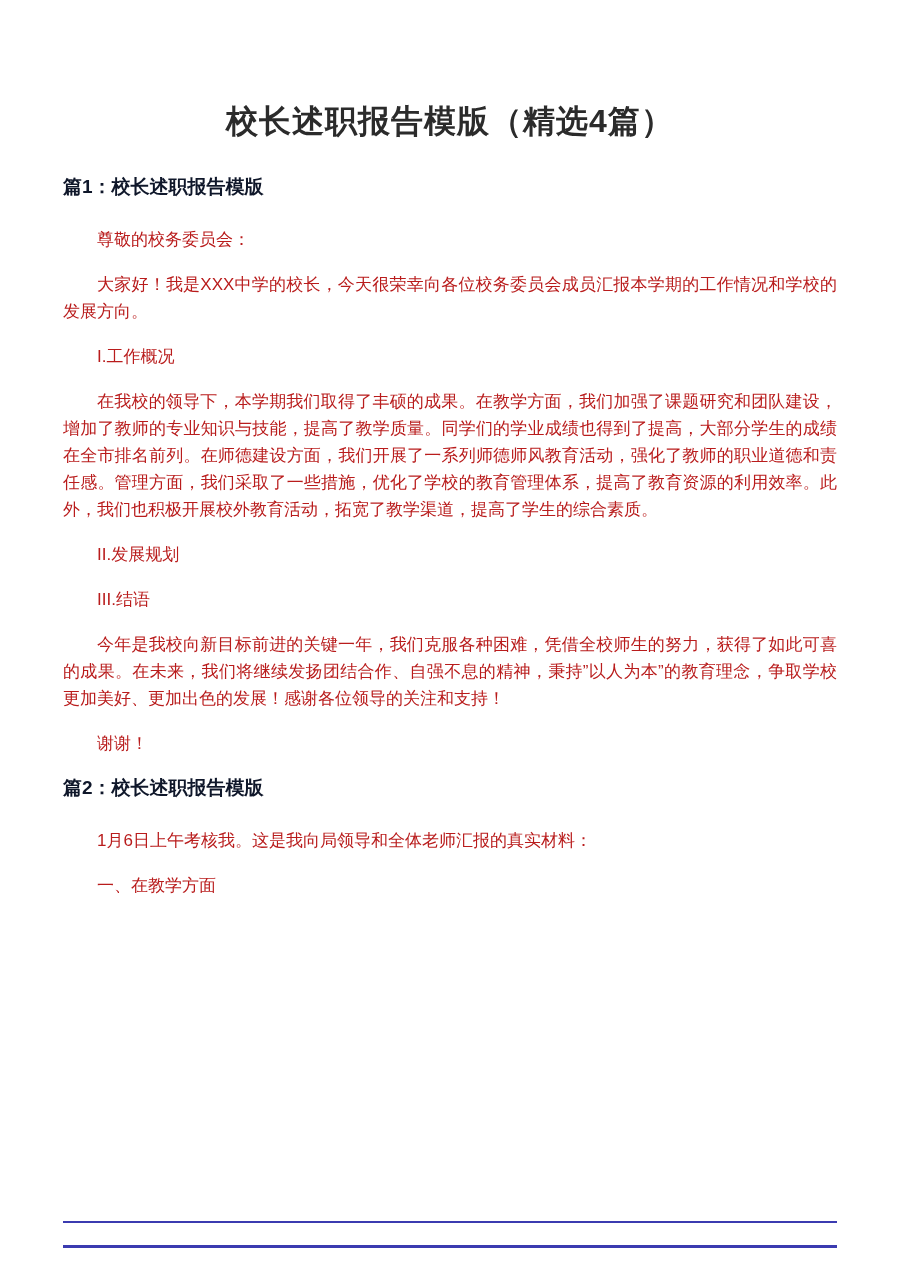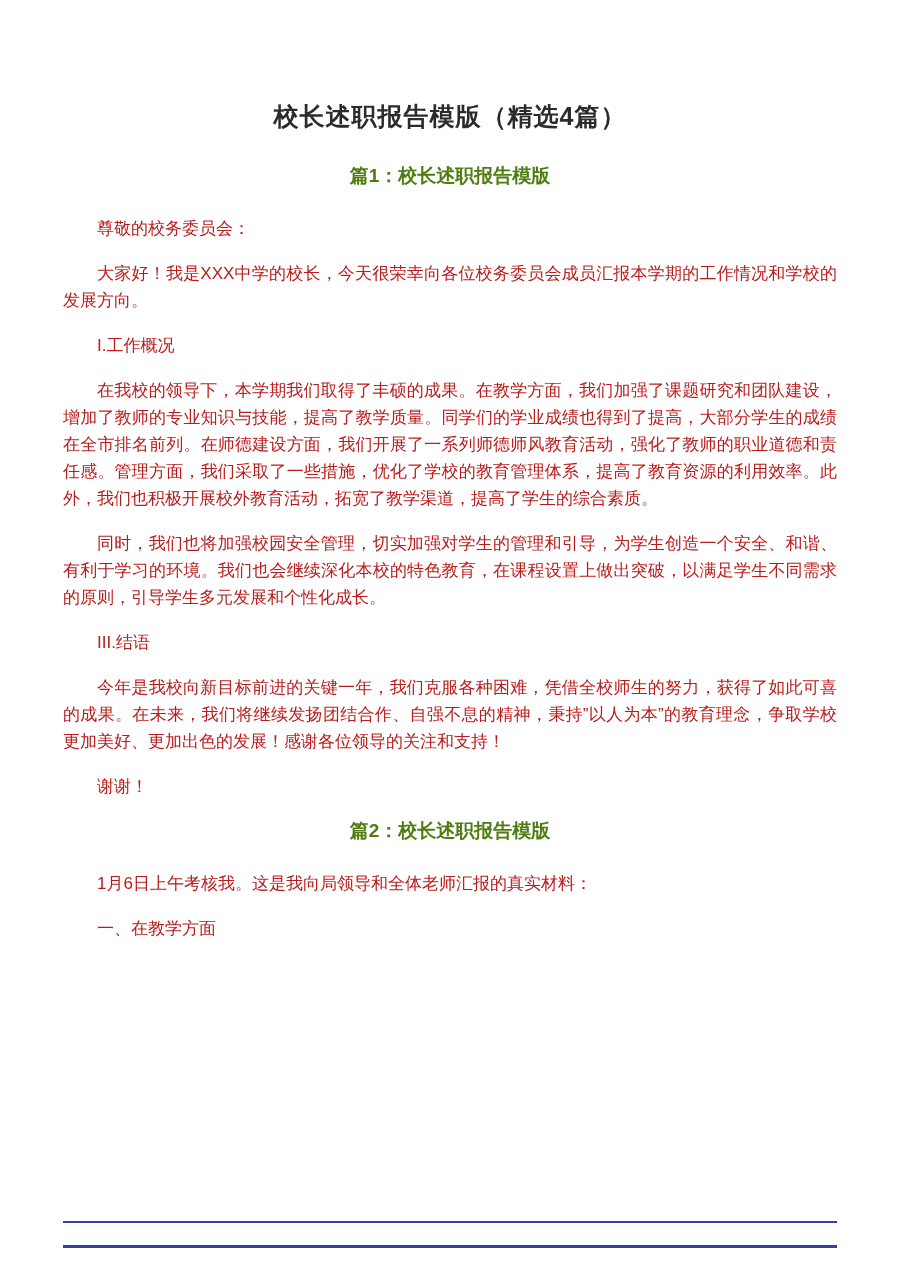--- a/index.html
+++ b/index.html
@@ -18,31 +18,31 @@
   .page {
     box-sizing: border-box;
     width: 900px;
     height: 1273px;
     padding: 100px 63px 0 63px;
     background: #ffffff;
   }
   .doc-title {
     margin: 0 0 30px 0;
     text-align: center;
-    font-size: 25px;
+    font-size: 32px;
     font-weight: bold;
     color: #2b2b2b;
     letter-spacing: 1px;
   }
   .section-heading {
     margin: 0 0 26px 0;
     font-size: 19px;
     font-weight: bold;
-    color: #4d7c0f;
-    text-align: center;
+    color: #0f172a;
+    text-align: left;
   }
   .section-heading.second {
     margin-top: 18px;
   }
   .para {
     margin: 0 0 18px 0;
     font-size: 17px;
     line-height: 27px;
     color: #b91c1c;
     text-align: justify;
@@ -74,23 +74,23 @@
   <h2 class="section-heading">篇1：校长述职报告模版</h2>
 
   <p class="para">尊敬的校务委员会：</p>
 
   <p class="para">大家好！我是XXX中学的校长，今天很荣幸向各位校务委员会成员汇报本学期的工作情况和学校的发展方向。</p>
 
   <p class="para">I.工作概况</p>
 
   <p class="para">在我校的领导下，本学期我们取得了丰硕的成果。在教学方面，我们加强了课题研究和团队建设，增加了教师的专业知识与技能，提高了教学质量。同学们的学业成绩也得到了提高，大部分学生的成绩在全市排名前列。在师德建设方面，我们开展了一系列师德师风教育活动，强化了教师的职业道德和责任感。管理方面，我们采取了一些措施，优化了学校的教育管理体系，提高了教育资源的利用效率。此外，我们也积极开展校外教育活动，拓宽了教学渠道，提高了学生的综合素质。</p>
 
+  <p class="para">II.发展规划</p>
 
 
-  <p class="para">同时，我们也将加强校园安全管理，切实加强对学生的管理和引导，为学生创造一个安全、和谐、有利于学习的环境。我们也会继续深化本校的特色教育，在课程设置上做出突破，以满足学生不同需求的原则，引导学生多元发展和个性化成长。</p>
 
   <p class="para">III.结语</p>
 
   <p class="para">今年是我校向新目标前进的关键一年，我们克服各种困难，凭借全校师生的努力，获得了如此可喜的成果。在未来，我们将继续发扬团结合作、自强不息的精神，秉持”以人为本”的教育理念，争取学校更加美好、更加出色的发展！感谢各位领导的关注和支持！</p>
 
   <p class="para">谢谢！</p>
 
   <h2 class="section-heading second">篇2：校长述职报告模版</h2>
 
   <p class="para">1月6日上午考核我。这是我向局领导和全体老师汇报的真实材料：</p>

